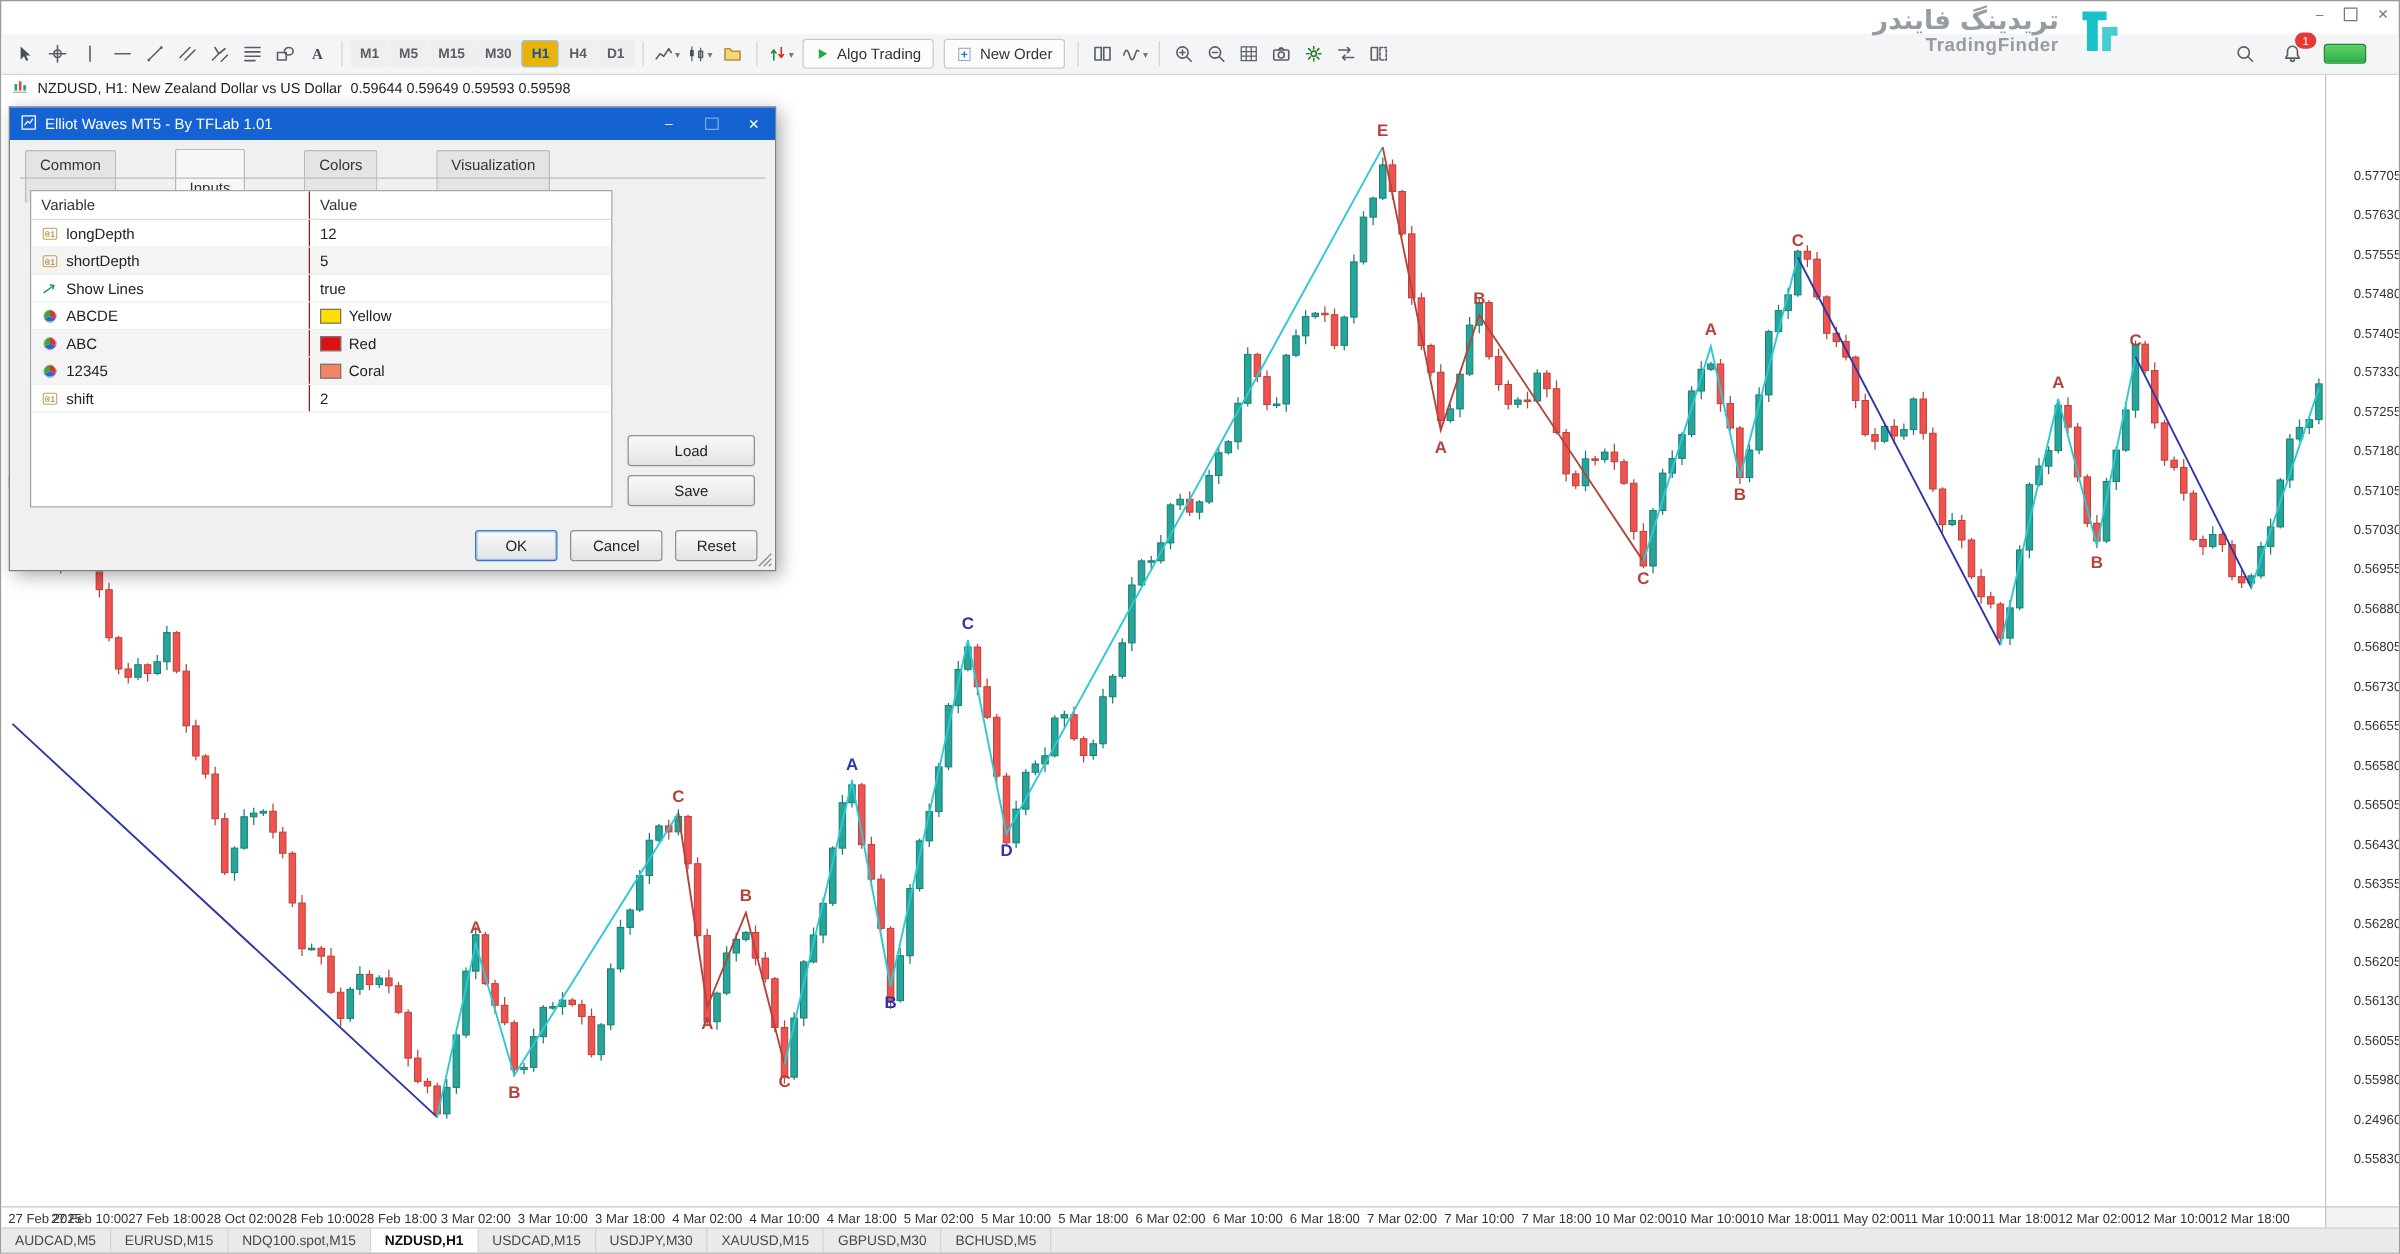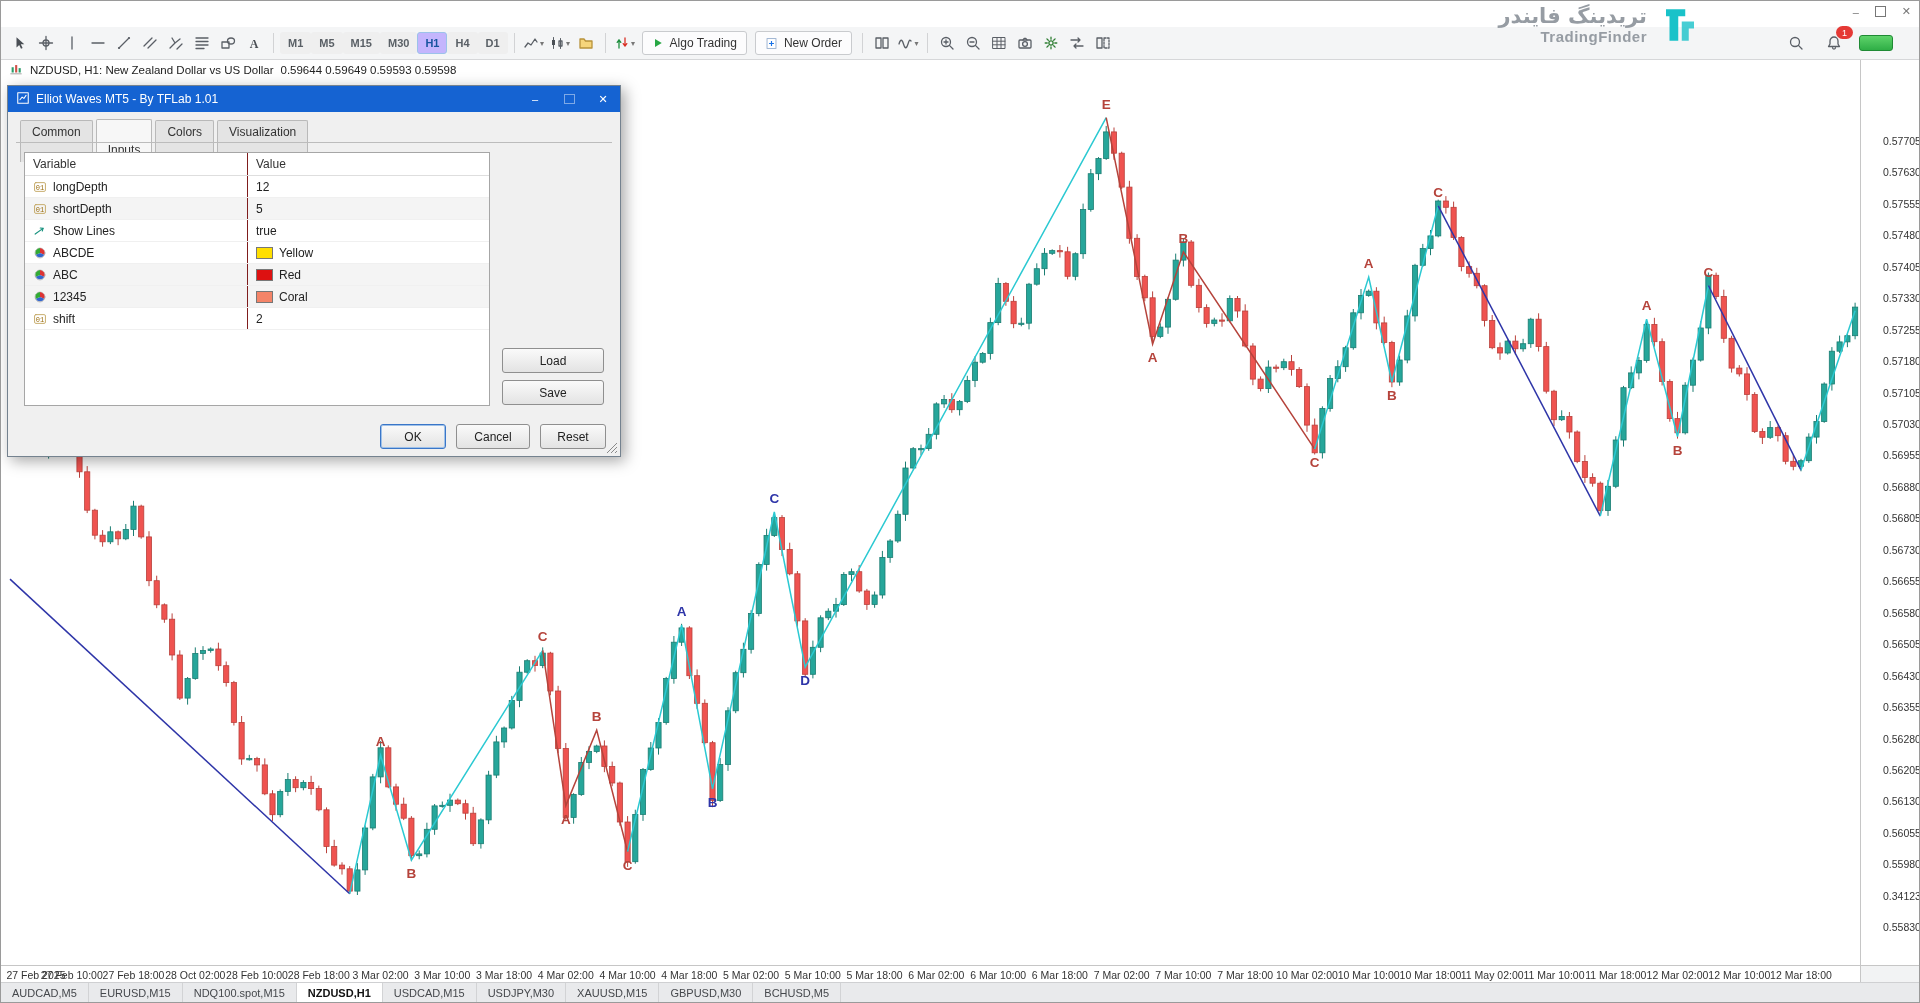--- a/index.html
+++ b/index.html
@@ -11,21 +11,21 @@
   .menu-item{padding:4px 10px;font-size:12.5px;color:#222;cursor:default;}
   .win-controls{position:absolute;right:8px;top:4px;display:flex;gap:16px;align-items:center;color:#777;font-size:11px;z-index:6;}
   .win-controls .box{display:inline-block;width:9px;height:9px;border:1px solid #777;}
 
   
   .toolbar{position:absolute;top:26px;left:0;right:0;height:32px;background:#f4f5f6;border-bottom:1px solid #d6d7d9;display:flex;align-items:center;padding-left:6px;z-index:4;}
   .tbtn{display:flex;align-items:center;justify-content:center;height:24px;min-width:26px;border:none;background:transparent;border-radius:3px;padding:0 2px;cursor:default;}
   .caret{font-size:8px;color:#777;margin-left:1px;}
   .sep{width:1px;height:20px;background:#d2d3d5;margin:0 6px;flex:none;}
   .tf{font-size:11px;font-weight:bold;color:#5a6066;padding:4px 7px;border-radius:3px;border:1px solid transparent;cursor:default;}
-  .tf.active{background:#c4b5fd;color:#17549f;border:1px solid #9cc2ea;}
+  .tf.active{background:#eab308;color:#17549f;border:1px solid #9cc2ea;}
   .btn-labeled{display:flex;align-items:center;gap:6px;border:1px solid #c9cbce;background:#fcfcfd;border-radius:3px;padding:4px 9px;font-size:12px;color:#333;margin:0 4px;cursor:default;}
   .toolbar-right{margin-left:auto;margin-right:26px;display:flex;align-items:center;gap:12px;}
   .bell-wrap{position:relative;}
   .badge{position:absolute;top:-5px;right:-6px;min-width:13px;height:13px;border-radius:7px;background:#e53935;color:#fff;font-size:9px;display:flex;align-items:center;justify-content:center;padding:0 2px;}
   .status-pill{width:32px;height:14px;border-radius:3px;background:linear-gradient(#5ed36a,#2fae46);border:1px solid #1f8a34;}
 
   
   .brand{position:absolute;top:3px;right:218px;display:flex;align-items:center;gap:12px;z-index:5;pointer-events:none;}
   .brand-text{text-align:right;}
   .brand-fa{font-family:"DejaVu Sans",sans-serif;font-size:21px;font-weight:bold;color:#969ca3;direction:rtl;line-height:1.1;}
@@ -47,21 +47,21 @@
   .tab{padding:0 11px;display:flex;align-items:center;border-right:1px solid #d2d3d5;cursor:default;white-space:nowrap;}
   .tab.active{background:#ffffff;color:#111;font-weight:bold;}
 
   
   .dialog{position:absolute;left:6px;top:84px;width:612px;height:370px;background:#f0f0f0;border:1px solid #74828f;box-shadow:4px 4px 14px rgba(0,0,0,.35);z-index:10;}
   .dlg-title{height:26px;background:#1563d2;color:#fff;display:flex;align-items:center;padding-left:8px;font-size:12px;}
   .dlg-title-text{margin-left:6px;flex:1;}
   .dlg-ctl{width:34px;height:26px;display:flex;align-items:center;justify-content:center;color:#fff;font-size:11px;cursor:default;}
   .dlg-ctl .box{display:inline-block;width:9px;height:8px;border:1px solid #fff;}
   .dlg-ctl.dim{opacity:.45;}
-  .dlg-tabs{position:absolute;top:34px;left:12px;display:flex;font-size:12px;color:#333;}
+  .dlg-tabs{position:absolute;top:34px;left:12px;display:flex;font-size:12px;color:#333;gap:44px;}
   .dlg-tab{padding:4px 11px;border:1px solid #b9b9b9;border-bottom:none;background:#e4e4e4;margin-right:3px;border-radius:2px 2px 0 0;cursor:default;}
   .dlg-tab.active{background:#f7f7f7;font-weight:normal;position:relative;top:-1px;padding-top:23px;text-align:right;}
   .dlg-rule{position:absolute;top:56px;left:8px;right:8px;height:1px;background:#bcbcbc;}
   .param-table{position:absolute;left:16px;top:66px;width:464px;height:252px;background:#fff;border:1px solid #a6a6a6;overflow:hidden;font-size:12px;color:#222;}
   .pt-head{display:flex;height:22px;align-items:center;border-bottom:1px solid #dedede;color:#333;}
   .pt-name{width:222px;padding-left:8px;display:flex;align-items:center;gap:6px;box-sizing:border-box;}
   .pt-value{flex:1;padding-left:8px;display:flex;align-items:center;gap:6px;border-left:1px solid #7f1d1d;height:100%;box-sizing:border-box;}
   .pt-row{display:flex;height:21px;align-items:center;border-bottom:1px solid #f0f0f0;}
   .pt-row.alt{background:#f4f4f4;}
   .swatch{width:15px;height:10px;border:1px solid #777;flex:none;}
@@ -814,21 +814,21 @@
       <div class="price-label" style="top: 516.2px;">0.56655</div>
       <div class="price-label" style="top: 547.7px;">0.56580</div>
       <div class="price-label" style="top: 579.1px;">0.56505</div>
       <div class="price-label" style="top: 610.6px;">0.56430</div>
       <div class="price-label" style="top: 642px;">0.56355</div>
       <div class="price-label" style="top: 673.5px;">0.56280</div>
       <div class="price-label" style="top: 705px;">0.56205</div>
       <div class="price-label" style="top: 736.4px;">0.56130</div>
       <div class="price-label" style="top: 767.9px;">0.56055</div>
       <div class="price-label" style="top: 799.3px;">0.55980</div>
-      <div class="price-label" style="top: 830.8px;">0.34123</div>
+      <div class="price-label" style="top: 830.8px;">0.24960</div>
       <div class="price-label" style="top: 862.2px;">0.55830</div>
     </div>
   <div class="time-axis" id="time-axis">
       <div class="time-label" style="left: 0px;">27 Feb 2025</div>
       <div class="time-label" style="left: 35.8px;">27 Feb 10:00</div>
       <div class="time-label" style="left: 97.5px;">27 Feb 18:00</div>
       <div class="time-label" style="left: 159.3px;">28 Oct 02:00</div>
       <div class="time-label" style="left: 221px;">28 Feb 10:00</div>
       <div class="time-label" style="left: 282.8px;">28 Feb 18:00</div>
       <div class="time-label" style="left: 344.6px;">3 Mar 02:00</div>

